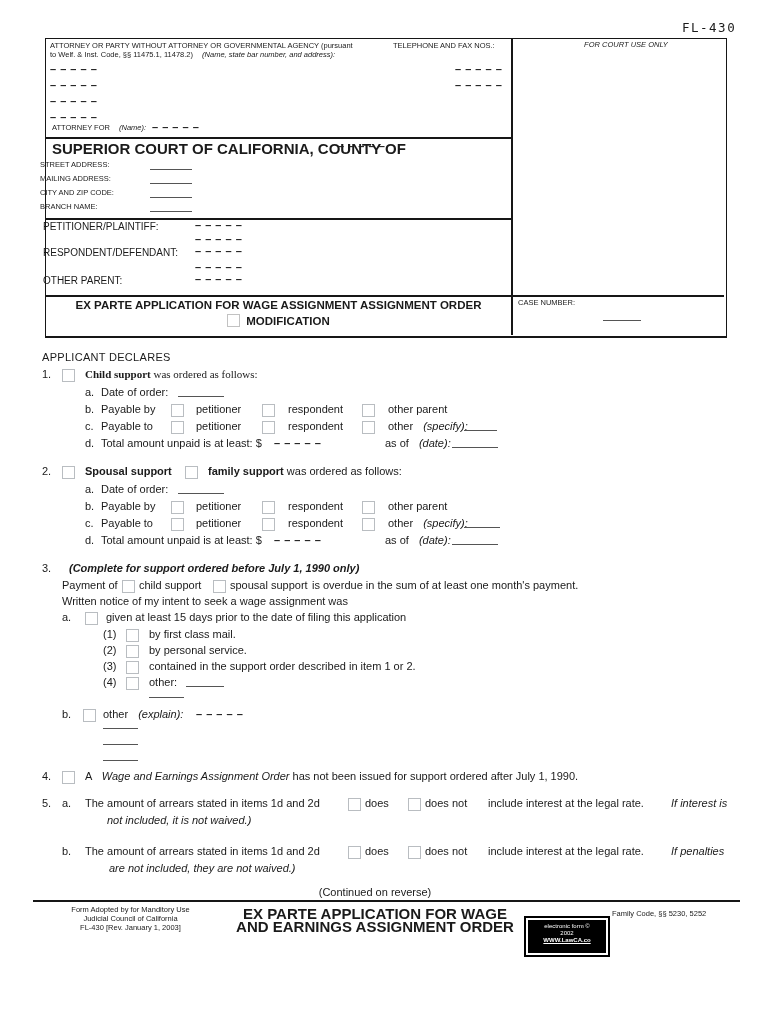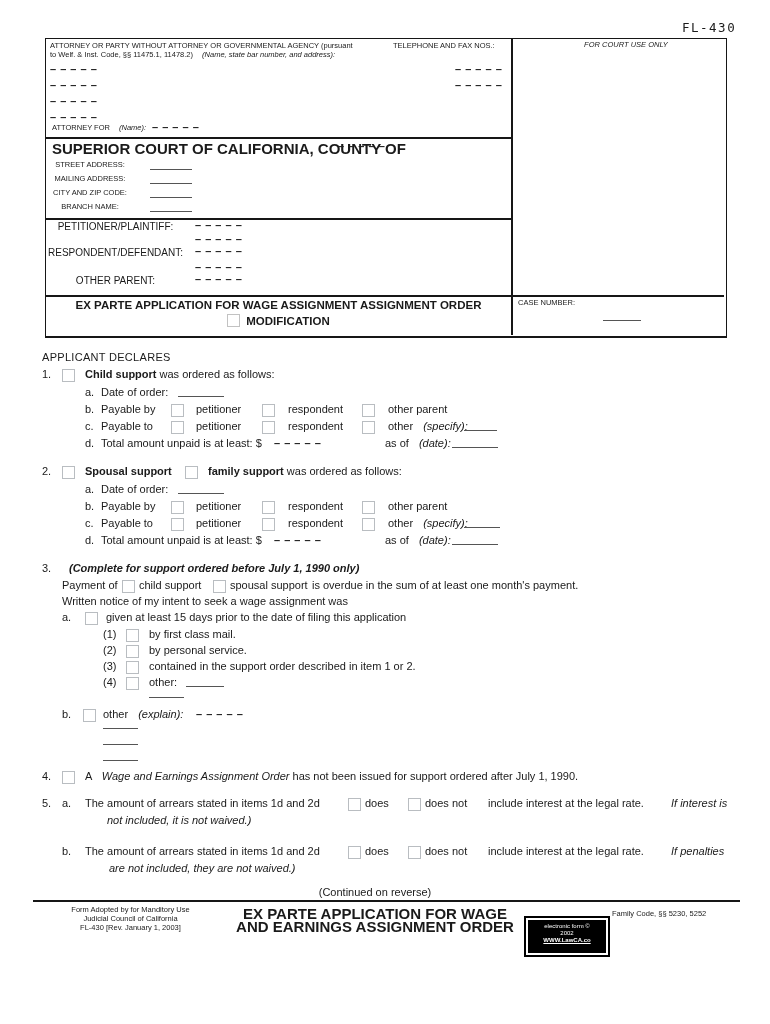--- a/index.html
+++ b/index.html
@@ -6,21 +6,21 @@
   .page{position:relative;width:770px;height:1024px;background:#ffffff;
         font-family:"Liberation Sans", sans-serif;color:#1a1a1a;overflow:hidden;}
   .abs{position:absolute;white-space:nowrap;line-height:1.15;font-size:11px;}
   .f7{font-size:7.5px;}
   .f6{font-size:6px;}
   .f10{font-size:10px;}
   .f11{font-size:15px;}
   .f115{font-size:11.5px;}
   .b{font-weight:bold;}
   .i{font-style:italic;padding-left:7px;}
-  .ra{text-align:center;}
+  .ra{text-align:left;}
   .ctr{text-align:center;}
   .ls{letter-spacing:.3px;}
   .mono{font-family:"DejaVu Sans Mono", monospace;font-size:12.5px;letter-spacing:1.5px;}
   .cb{position:absolute;width:11px;height:11px;border:1px solid #b9bdc1;background:#fff;}
   .cbi{display:inline-block;width:11px;height:11px;border:1px solid #c2c2c2;background:#fff;
        vertical-align:-2px;margin-right:6px;}
   .dash{font-weight:bold;font-size:11px;letter-spacing:.5px;color:#222;}
   .bl{position:absolute;height:0;border-bottom:1.2px solid #555;}
   .hline{position:absolute;height:1.5px;background:#161616;}
   .box{position:absolute;border:1.5px solid #161616;}
@@ -74,21 +74,21 @@
   <div class="abs ctr" style="left:46px;top:314px;width:465px;"><span class="cbi"></span><span class="b f115">MODIFICATION</span></div>
 
   <div class="abs ctr i f7" style="left:512px;top:41px;width:214px;">FOR COURT USE ONLY</div>
   <span class="abs f7" style="left:518px;top:299px;">CASE  NUMBER:</span>
   <div class="bl" style="left:603px;top:320px;width:38px;"></div>
 
   <span class="abs ls" style="left:42px;top:351px;">APPLICANT DECLARES</span>
 
   <span class="abs" style="left:42px;top:368px;">1.</span>
   <span class="cb" style="left:62px;top:369px;"></span>
-  <span class="abs" style="left:85px;top:368px;"><span class="b">Child support</span><span> was ordered as follows:</span></span>
+  <span class="abs" style="left:85px;top:368px;font-family:Liberation Serif, serif;"><span class="b">Child support</span><span> was ordered as follows:</span></span>
   <span class="abs" style="left:85px;top:386px;">a.</span>
   <span class="abs" style="left:101px;top:386px;">Date of order:</span>
   <div class="bl" style="left:178px;top:396px;width:46px;"></div>
   <span class="abs" style="left:85px;top:403px;">b.</span>
   <span class="abs" style="left:101px;top:403px;">Payable by</span>
   <span class="cb" style="left:171px;top:404px;"></span>
   <span class="abs" style="left:196px;top:403px;">petitioner</span>
   <span class="cb" style="left:262px;top:404px;"></span>
   <span class="abs" style="left:288px;top:403px;">respondent</span>
   <span class="cb" style="left:362px;top:404px;"></span>

